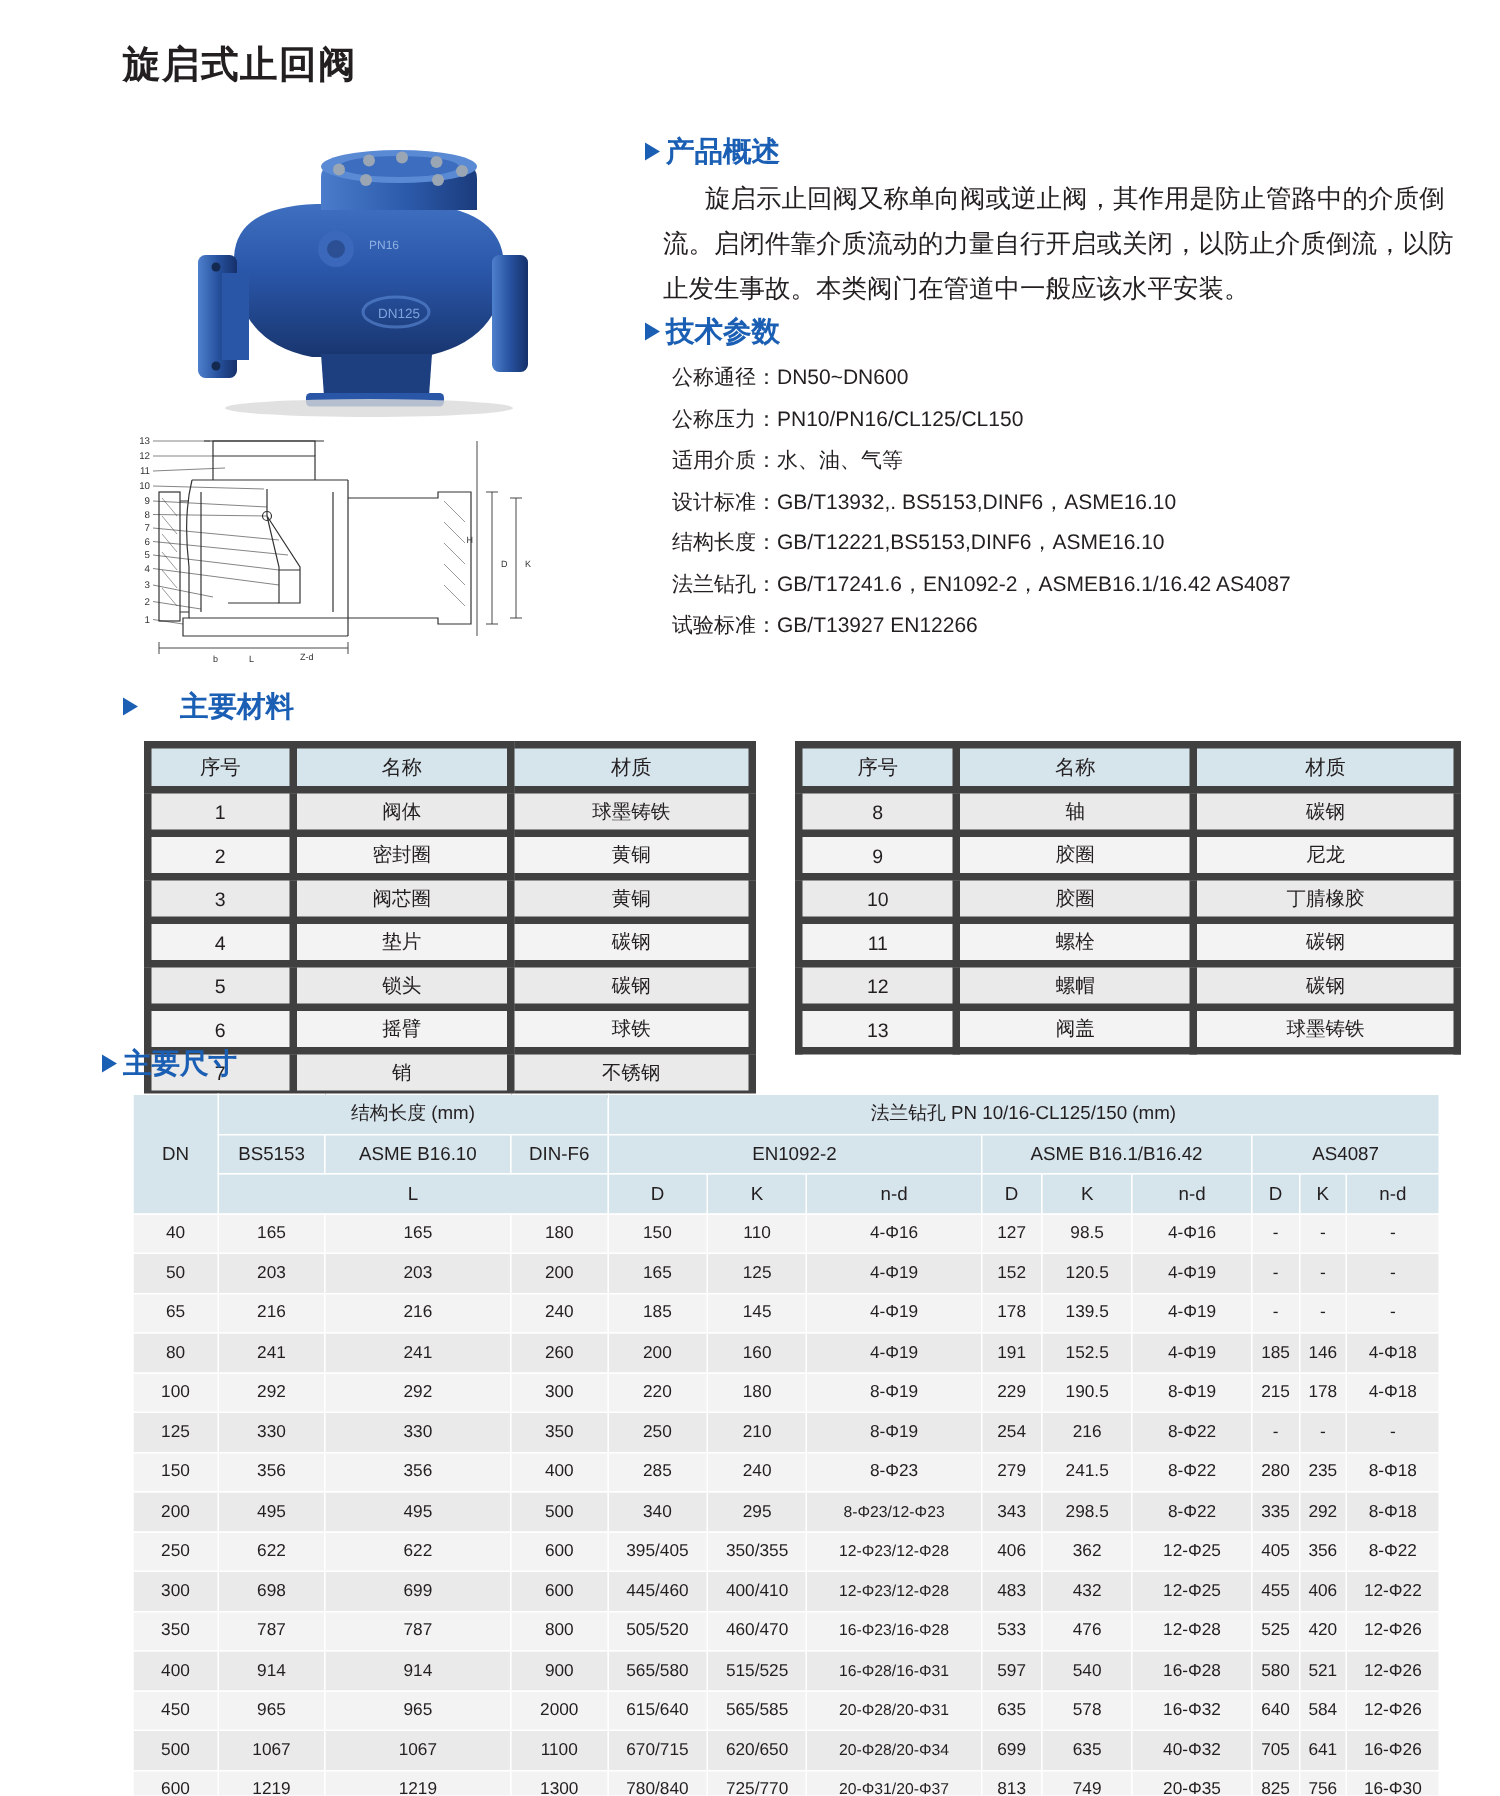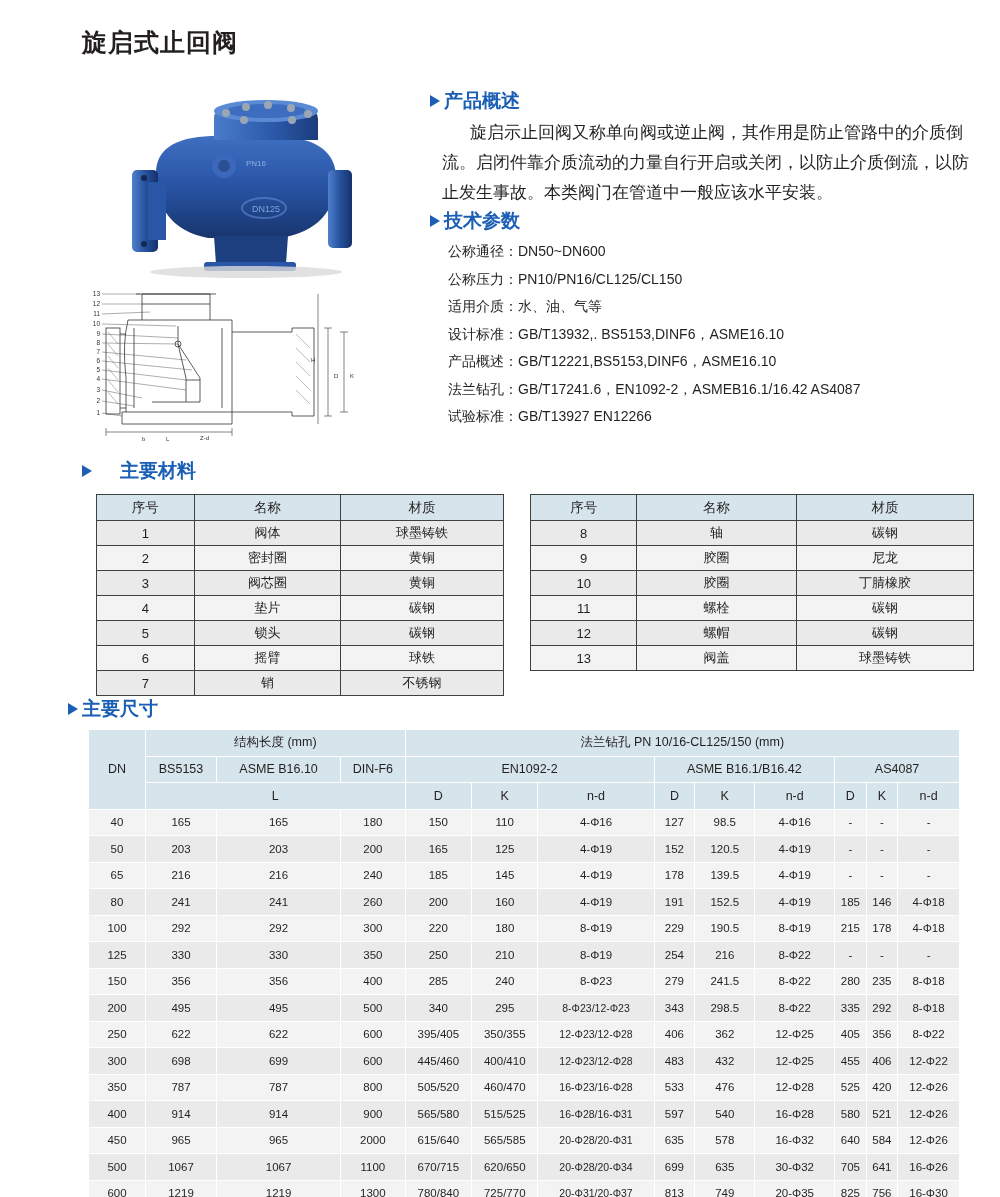--- a/index.html
+++ b/index.html
@@ -39,21 +39,21 @@
   .tech-list .row{font-size:14px;line-height:27.5px;color:#231f20;white-space:nowrap;}
 
   
   .mat-head{position:absolute;left:82px;top:458px;gap:28px;}
   table.mat{
     position:absolute;border-collapse:collapse;font-size:13px;
   }
   table.mat.left{left:96px;top:494px;width:408px;}
   table.mat.right{left:530px;top:494px;width:444px;}
   table.mat th,table.mat td{
-    border:1px solid #404040;text-align:center;height:24px;padding:0;font-weight:normal;
+    border:5px solid #404040;text-align:center;height:24px;padding:0;font-weight:normal;
   }
   table.mat th{background:#d6e4ec;font-size:13.5px;height:25px;}
   table.mat tr:nth-child(odd) td{background:#f3f3f3;}
   table.mat tr:nth-child(even) td{background:#eaeaea;}
   table.mat .c1{width:24%;}
   table.mat .c2{width:36%;}
   table.mat .c3{width:40%;}
 
   
   .dim-head{position:absolute;left:68px;top:696px;}
@@ -227,21 +227,21 @@
     <div class="row">
       <span>公称压力：</span><span>PN10/PN16/CL125/CL150</span>
     </div>
     <div class="row">
       <span>适用介质：</span><span>水、油、气等</span>
     </div>
     <div class="row">
       <span>设计标准：</span><span>GB/T13932,. BS5153,DINF6，ASME16.10</span>
     </div>
     <div class="row">
-      <span>产品概述：</span><span>GB/T12221,BS5153,DINF6，ASME16.10</span>
+      <span>结构长度：</span><span>GB/T12221,BS5153,DINF6，ASME16.10</span>
     </div>
     <div class="row">
       <span>法兰钻孔：</span><span>GB/T17241.6，EN1092-2，ASMEB16.1/16.42 AS4087</span>
     </div>
     <div class="row">
       <span>试验标准：</span><span>GB/T13927  EN12266</span>
     </div>
   </div>
 
   <div class="sec-head mat-head">
@@ -566,21 +566,21 @@
       <tr>
         <td class="dn">500</td>
         <td>1067</td>
           <td>1067</td>
           <td>1100</td>
         <td>670/715</td>
           <td>620/650</td>
           <td class="small">20-Φ28/20-Φ34</td>
         <td>699</td>
           <td>635</td>
-          <td>30-Φ32</td>
+          <td>40-Φ32</td>
         <td>705</td>
           <td>641</td>
           <td>16-Φ26</td>
       </tr>
       <tr>
         <td class="dn">600</td>
         <td>1219</td>
           <td>1219</td>
           <td>1300</td>
         <td>780/840</td>

